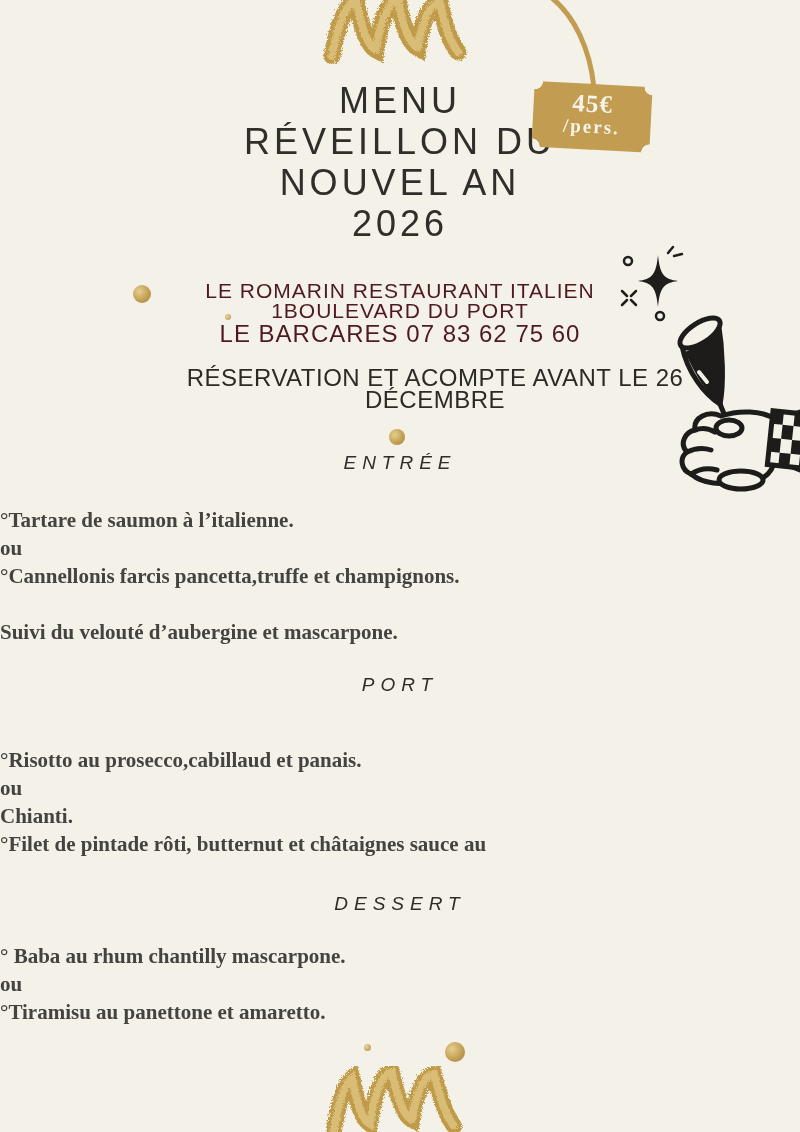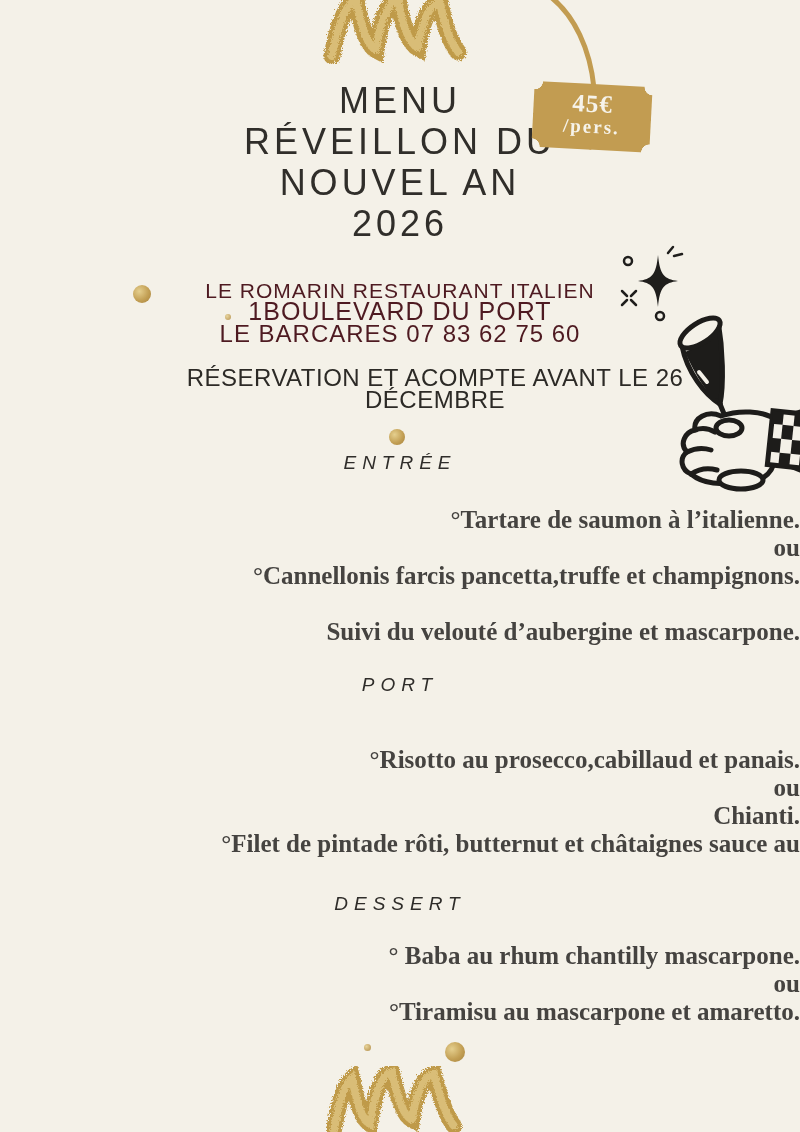--- a/index.html
+++ b/index.html
@@ -28,36 +28,36 @@
     font-family:"Liberation Serif",serif;font-weight:700;
   }
   .tag-amount{font-size:25px;line-height:26px;padding-top:7px;letter-spacing:1px;}
   .tag-per{font-size:19px;line-height:20px;letter-spacing:2px;}
   
   .resto{
     position:absolute;top:280px;left:0;width:100%;text-align:center;
     color:#4e1a21;letter-spacing:1px;z-index:2;
   }
   .resto-line1{font-size:21px;line-height:21px;}
-  .resto-line2{font-size:25px;line-height:20px;}
+  .resto-line2{font-size:21px;line-height:20px;}
   .resto-line3{font-size:24px;line-height:26px;}
   
   .reservation{
     position:absolute;top:367px;left:0;width:100%;text-align:center;
     color:#2c2a26;font-size:24px;line-height:22px;letter-spacing:.5px;z-index:2;padding-left:35px;
   }
   
   .sec-head{
     position:absolute;left:0;width:100%;text-align:center;
     color:#2f2d2a;font-size:19px;letter-spacing:6px;font-weight:400;z-index:2;font-style:italic;
   }
   .sec-body{
-    position:absolute;left:0;width:100%;text-align:right;
+    position:absolute;left:0;width:100%;text-align:left;
     font-family:"Liberation Serif",serif;font-weight:700;
-    font-size:25px;color:#454340;z-index:2;
+    font-size:21px;color:#454340;z-index:2;
   }
   .menu-line{min-height:28px;line-height:28px;}
   .head-entree{top:452px}.body-entree{top:506px}
   .head-plat{top:674px}.body-plat{top:746px}
   .head-dessert{top:893px}.body-dessert{top:942px}
   
   .gold-dot{
     position:absolute;border-radius:50%;z-index:1;
     background:radial-gradient(circle at 35% 35%, #e5cf8e, #c3a055 55%, #a5803a);
   }
@@ -191,21 +191,21 @@
     <div class="menu-line">°Risotto au prosecco,cabillaud et panais.</div>
     <div class="menu-line">ou</div>
     <div class="menu-line">Chianti.</div>
     <div class="menu-line">°Filet de pintade rôti, butternut et châtaignes sauce au</div>
   </div>
 
   <div class="sec-head head-dessert">DESSERT</div>
   <div class="sec-body body-dessert">
     <div class="menu-line">° Baba au rhum chantilly mascarpone.</div>
     <div class="menu-line">ou</div>
-    <div class="menu-line">°Tiramisu au mascarpone et amaretto.</div>
+    <div class="menu-line">°Tiramisu au panettone et amaretto.</div>
   </div>
 
   <svg class="scribble-bottom" width="142" height="66" viewBox="0 0 142 66">
     <g filter="url(#rough)">
       <path d="M8,64 C12,40 18,18 26,12 C32,40 36,54 44,58 C48,28 56,8 66,6 C72,34 78,50 86,54 C90,26 98,10 108,8 C114,32 120,50 128,60" fill="none" stroke="#bf9a48" stroke-width="16" stroke-linecap="round"></path>
       <path d="M8,64 C12,40 18,18 26,12 C32,40 36,54 44,58 C48,28 56,8 66,6 C72,34 78,50 86,54 C90,26 98,10 108,8 C114,32 120,50 128,60" fill="none" stroke="#d9bd77" stroke-width="8" stroke-linecap="round" stroke-dasharray="2 3"></path>
     </g>
   </svg>
 
 </div>

